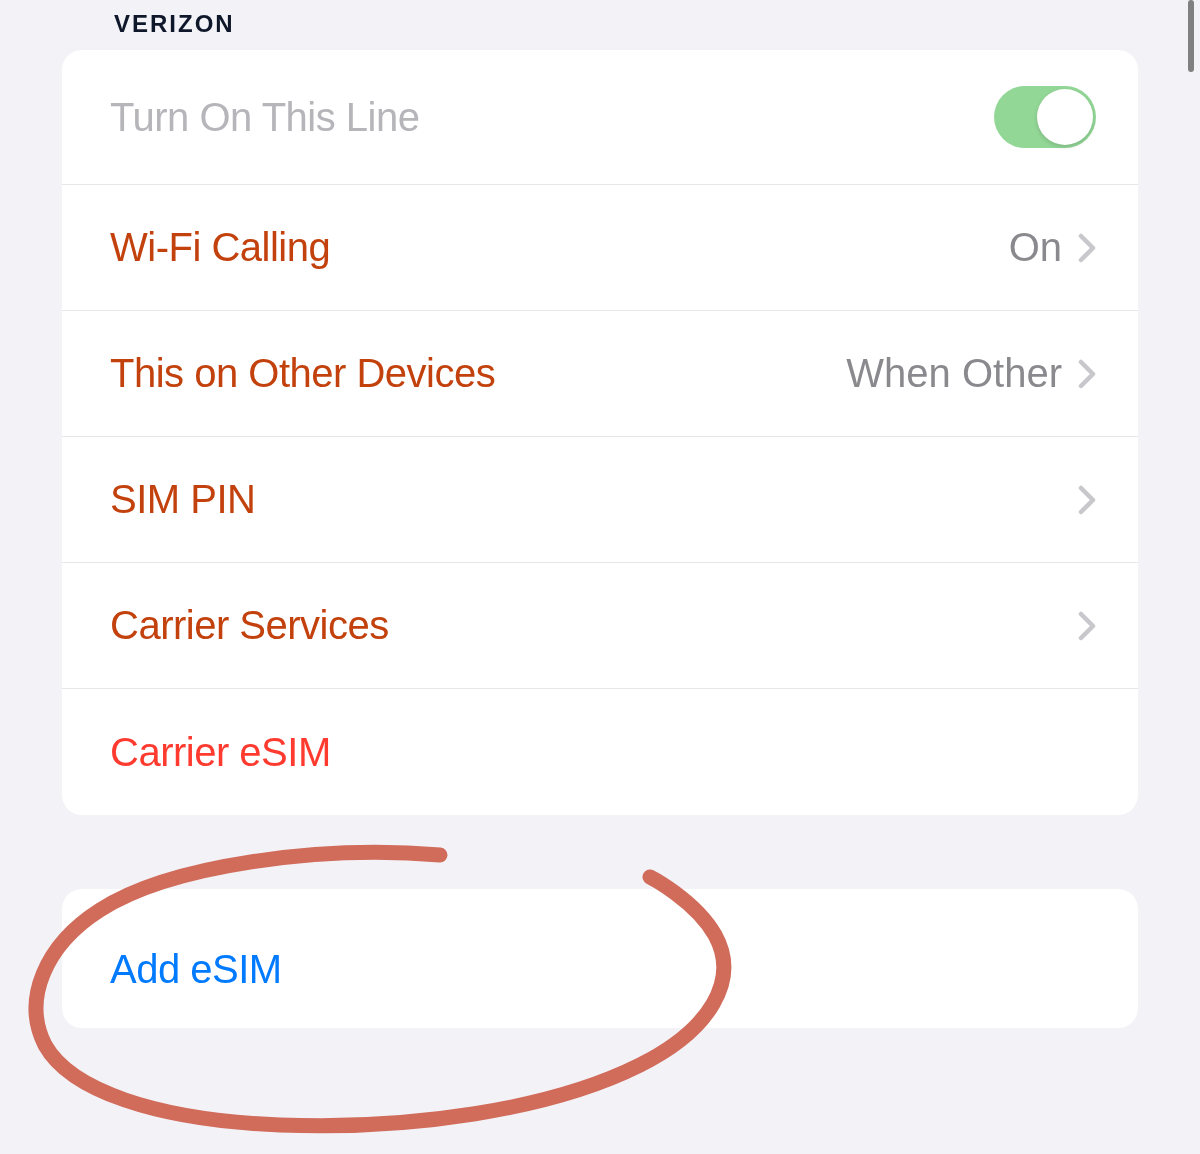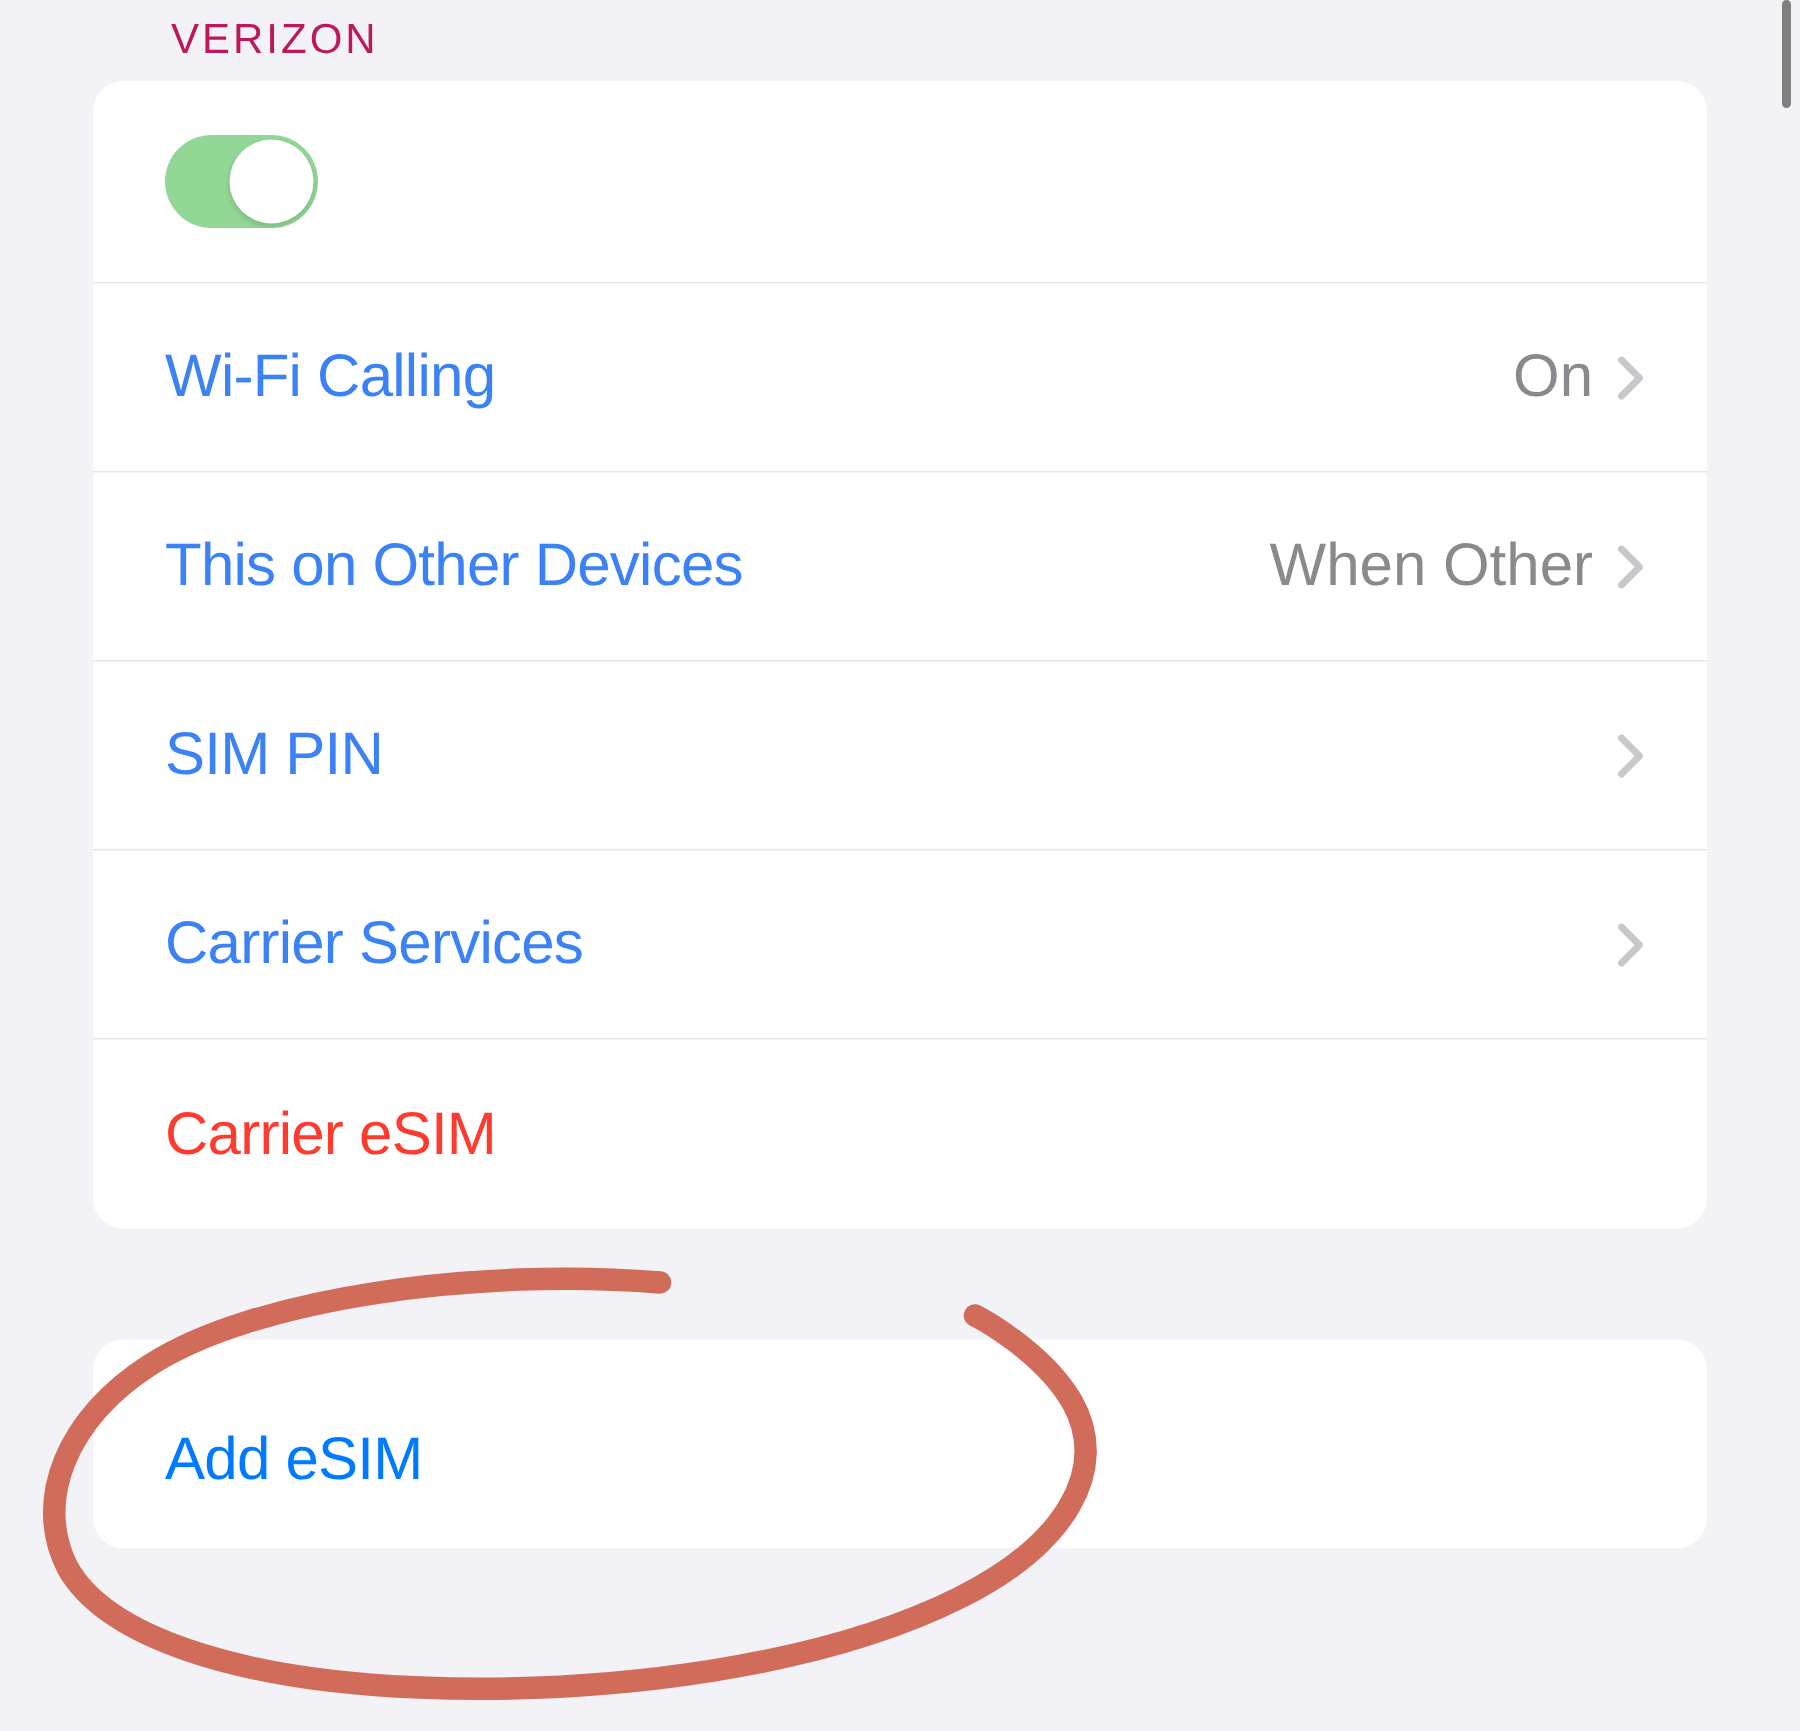--- a/index.html
+++ b/index.html
@@ -21,24 +21,24 @@
       position: absolute;
       right: 6px;
       top: 0;
       width: 6px;
       height: 72px;
       background-color: #808080;
       border-radius: 3px;
     }
     
     .section-header {
-      font-size: 28px;
-      font-weight: 400;
+      font-size: 24px;
+      font-weight: 700;
       letter-spacing: 2px;
-      color: #be185d;
+      color: #0f172a;
       padding: 10px 0 12px 114px;
     }
     
     .settings-group {
       background-color: #ffffff;
       margin: 0 62px;
       border-radius: 20px;
       overflow: hidden;
     }
     
@@ -51,21 +51,21 @@
       min-height: 126px;
     }
     
     .settings-row:last-child {
       border-bottom: none;
     }
     
     .row-label {
       font-size: 40px;
       font-weight: 400;
-      color: #3b82f6;
+      color: #c2410c;
       letter-spacing: -0.5px;
     }
     
     .row-label.disabled {
       color: #b5b5ba;
     }
     
     .row-label.destructive {
       color: #ff3b30;
     }
@@ -132,20 +132,21 @@
 </head>
 <body>
 
 <div class="scrollbar"></div>
 
 <div class="section-header">VERIZON</div>
 
 <div class="settings-group">
 
   <div class="settings-row">
+    <span class="row-label disabled">Turn On This Line</span>
     <div class="toggle">
       <div class="toggle-knob"></div>
     </div>
   </div>
 
   <div class="settings-row">
     <span class="row-label">Wi-Fi Calling</span>
     <div class="row-right">
       <span class="row-value">On</span>
       <span class="chevron">

